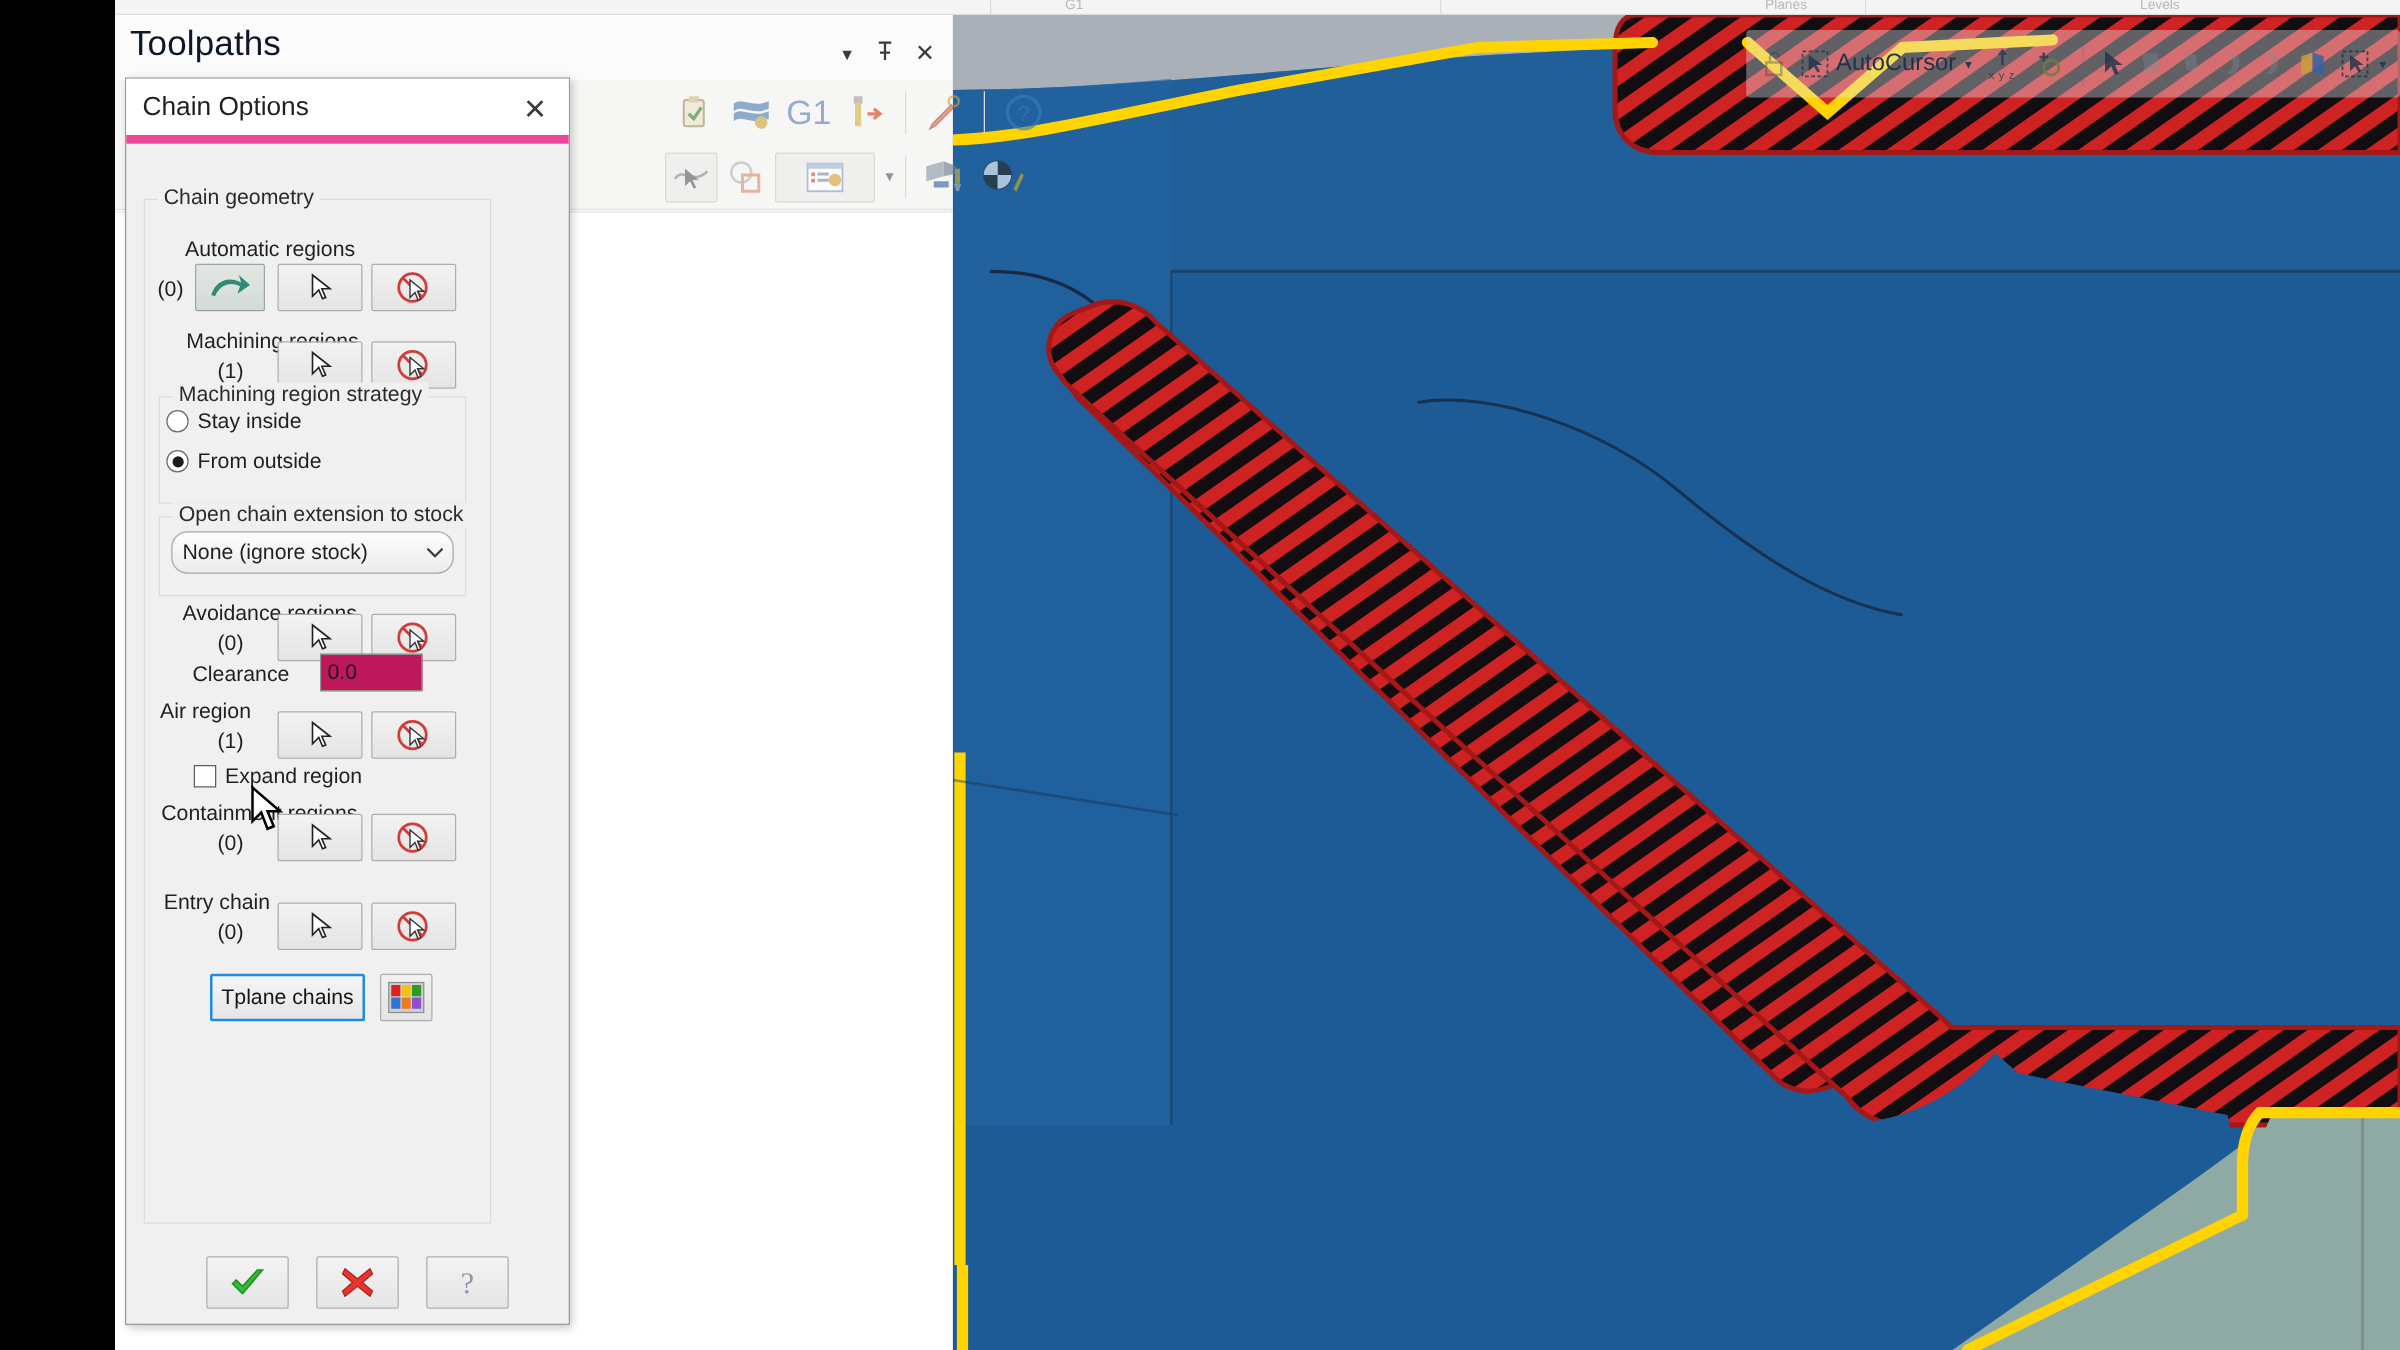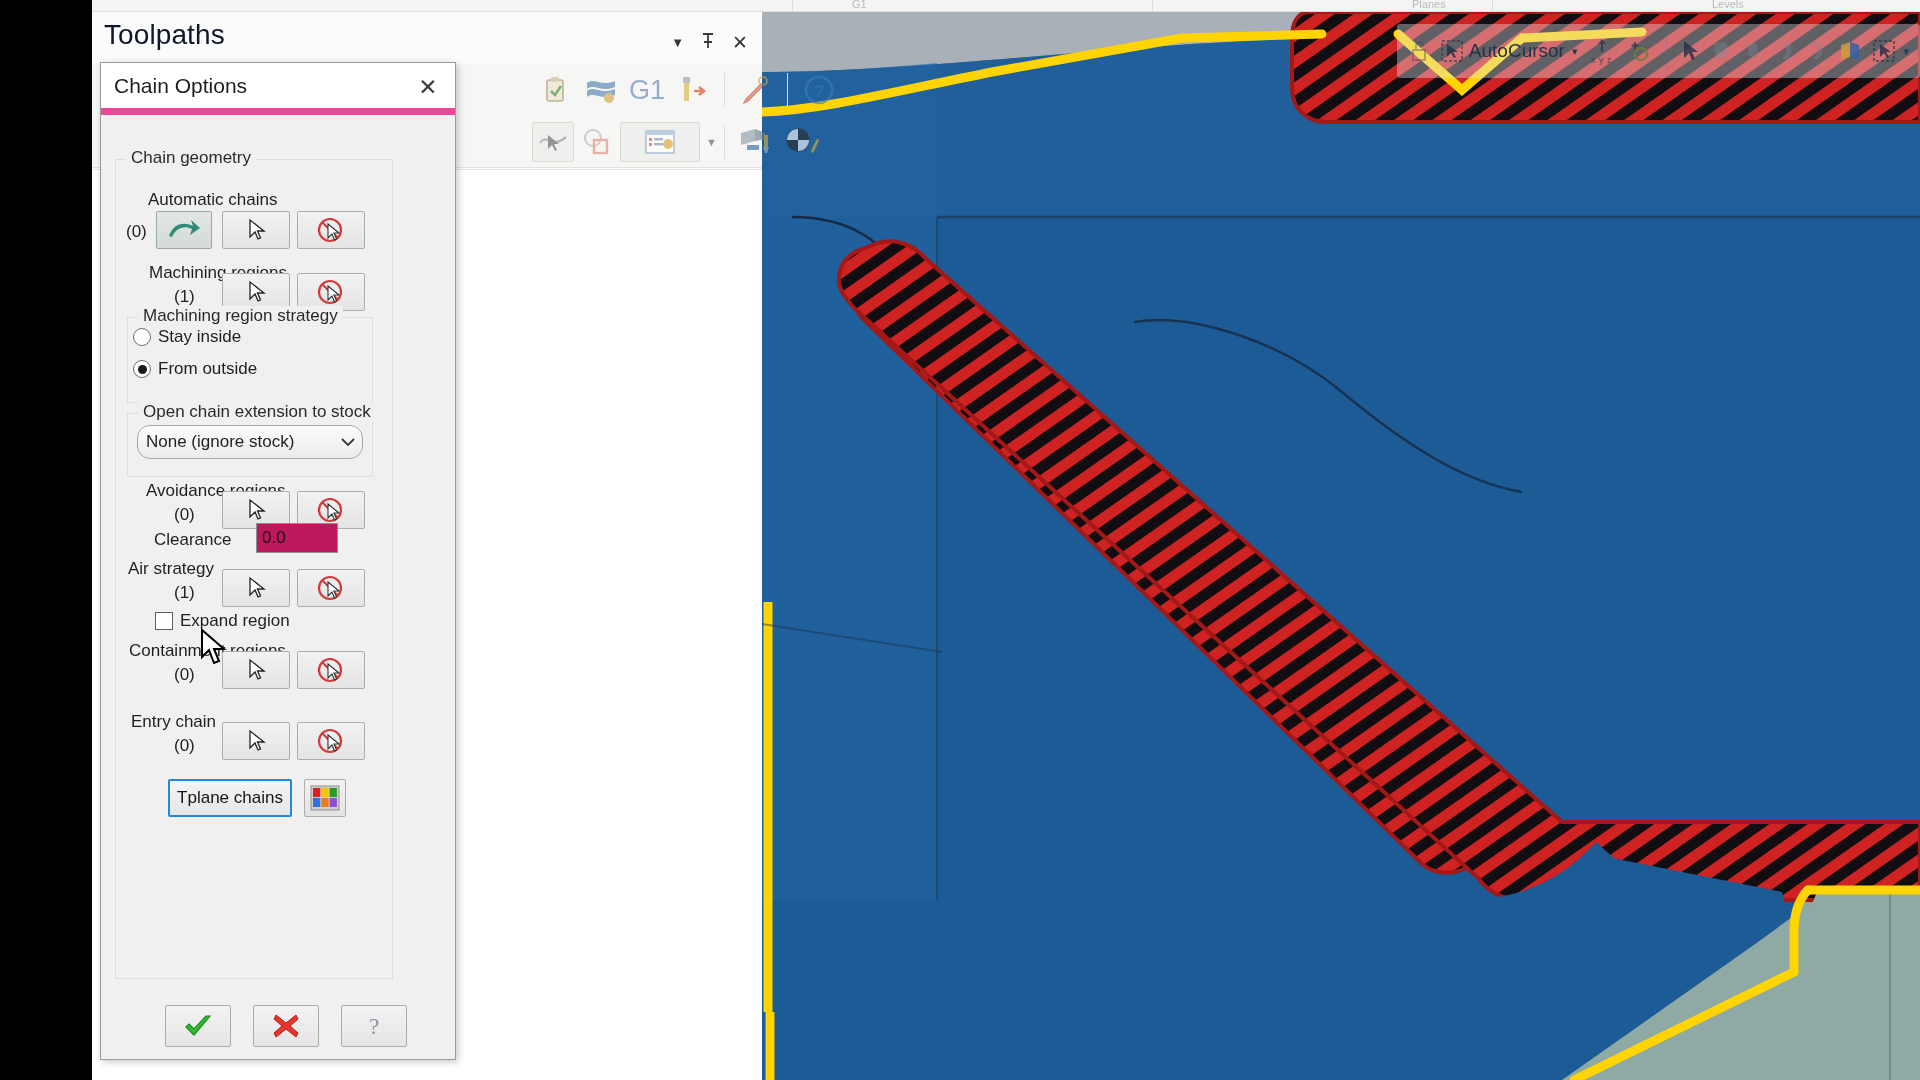--- a/index.html
+++ b/index.html
@@ -587,21 +587,21 @@
       <div class="dlg-title-text">Chain Options</div>
       <div class="dlg-close">✕</div>
     </div>
 
     <div class="dlg-body">
 
       <div class="grp" style="left:14px; top:44px; width:278px; height:820px;">
         <span class="grp-legend">Chain geometry</span>
       </div>
 
-      <div class="lbl" style="left:47px; top:75px;">Automatic chains</div>
+      <div class="lbl" style="left:47px; top:75px;">Automatic regions</div>
       <div class="cnt" style="left:25px; top:107px;">(0)</div>
       <div class="ibtn pressed" style="left:55px; top:96px; width:56px;">
         <svg width="34" height="24" viewBox="0 0 34 24">
           <path d="M2 18 C6 6 16 3 26 8 L24 2 L33 10 L23 17 L25 11 C17 7 9 10 5 19 Z" fill="#2f8a76"></path>
         </svg>
       </div>
       <div class="ibtn" style="left:121px; top:96px;">
         <svg width="20" height="24" viewBox="0 0 20 24">
           <path d="M4 2 L4 19 L9 14 L12 21 L14.5 20 L11.5 13 L18 13 Z" fill="#fff" stroke="#222" stroke-width="1.3"></path>
         </svg>
@@ -668,21 +668,21 @@
           <path d="M6 5 L22 21" stroke="#d33a3a" stroke-width="2.2"></path>
           <path d="M12 7 L12 21 L16 17 L18.5 23 L20.5 22 L18 16 L23 16 Z" fill="#fff" stroke="#333" stroke-width="1.1"></path>
         </svg>
       </div>
 
       <div class="lbl" style="left:53px; top:415px;">Clearance</div>
       <div class="numfield" style="left:155px; top:408px; width:82px;">
         <span>0.0</span>
       </div>
 
-      <div class="lbl" style="left:27px; top:444px;">Air strategy</div>
+      <div class="lbl" style="left:27px; top:444px;">Air region</div>
       <div class="cnt" style="left:73px; top:468px;">(1)</div>
       <div class="ibtn" style="left:121px; top:454px;">
         <svg width="20" height="24" viewBox="0 0 20 24">
           <path d="M4 2 L4 19 L9 14 L12 21 L14.5 20 L11.5 13 L18 13 Z" fill="#fff" stroke="#222" stroke-width="1.3"></path>
         </svg>
       </div>
       <div class="ibtn" style="left:196px; top:454px;">
         <svg width="30" height="26" viewBox="0 0 30 26">
           <circle cx="14" cy="13" r="11" fill="none" stroke="#d33a3a" stroke-width="2.2"></circle>
           <path d="M6 5 L22 21" stroke="#d33a3a" stroke-width="2.2"></path>

